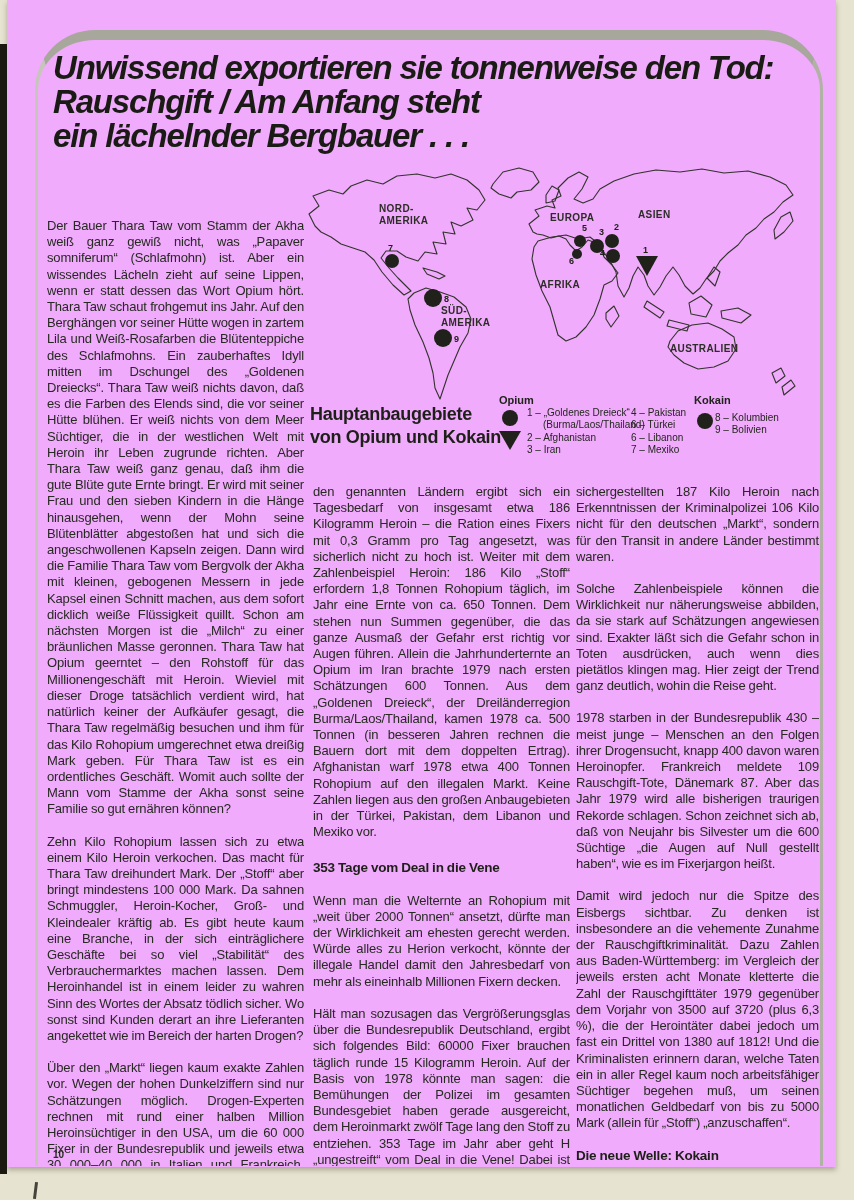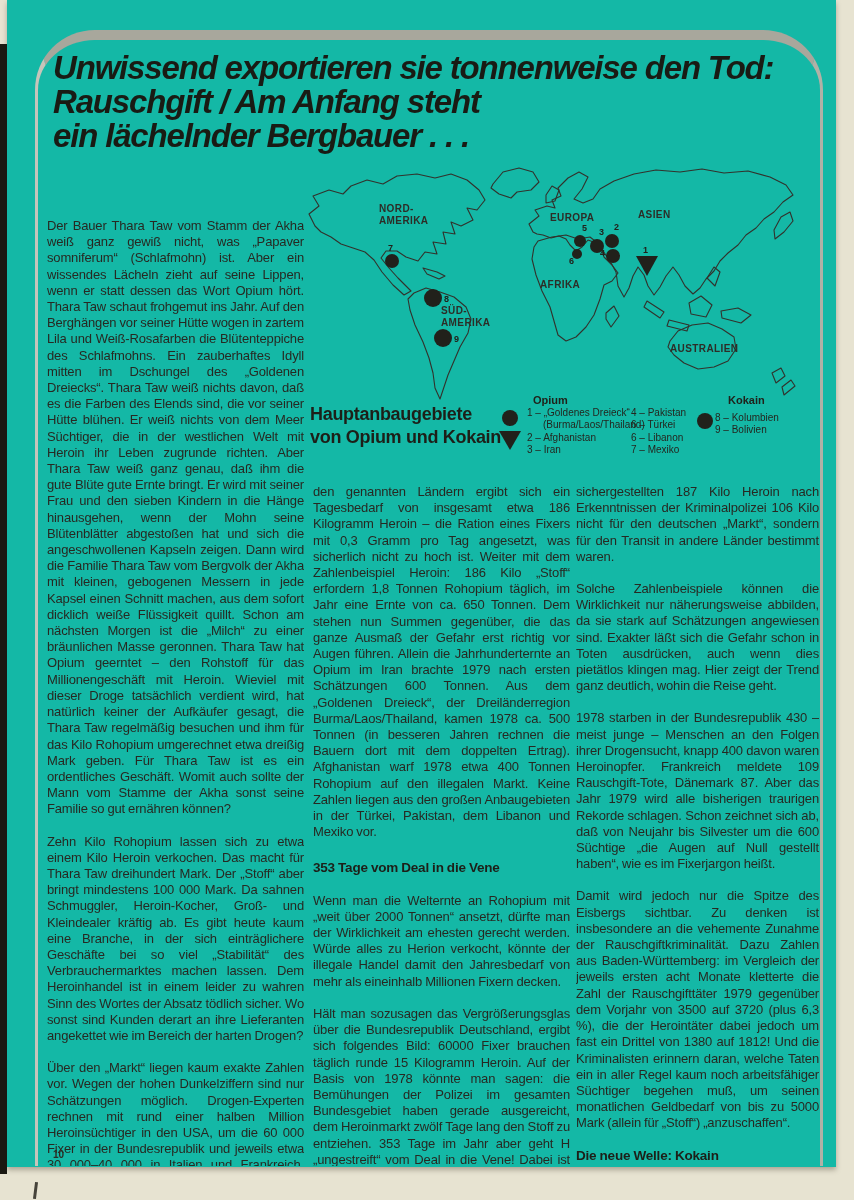--- a/index.html
+++ b/index.html
@@ -3,21 +3,21 @@
 <meta charset="utf-8">
 <style>
   html,body{margin:0;padding:0;}
   body{
     width:854px;height:1200px;position:relative;overflow:hidden;
     background:#e7e3d1;
     font-family:"Liberation Sans","DejaVu Sans",sans-serif;
   }
   .page{
     position:absolute;left:7px;top:0;width:829px;height:1167px;
-    background:#14b8a6;
+    background:#f0abfc;
     box-shadow:0 3px 5px rgba(60,55,40,.35);
   }
   .spine{
     position:absolute;left:0;top:44px;width:7px;height:1130px;
     background:#1a1811;
   }
   .bottom-tick{
     position:absolute;left:34px;top:1182px;width:3px;height:17px;
     background:#46433a;transform:rotate(7deg);
   }
@@ -70,21 +70,21 @@
   }
   .map-marker{fill:#21211b;stroke:none;}
   .map-marker-num{
     font-family:"Liberation Sans",sans-serif;font-size:9px;font-weight:bold;fill:#21211b;
   }
   
   .legend-caption{
     position:absolute;left:303px;top:403px;
     font-size:18px;line-height:22.5px;font-weight:bold;letter-spacing:-0.3px;color:#1d1f18;
   }
-  .lg-title{position:absolute;font-size:11px;font-weight:bold;color:#20221b;margin-left:34px;}
+  .lg-title{position:absolute;font-size:11px;font-weight:bold;color:#20221b;}
   .lg-opium-title{left:492px;top:394px;}
   .lg-kokain-title{left:687px;top:394px;}
   .lg-circle{
     position:absolute;width:16px;height:16px;border-radius:50%;background:#21211b;
   }
   .lg-opium-circle{left:495px;top:410px;}
   .lg-kokain-circle{left:690px;top:413px;}
   .lg-triangle{
     position:absolute;left:492px;top:431px;width:0;height:0;
     border-left:11px solid transparent;border-right:11px solid transparent;

